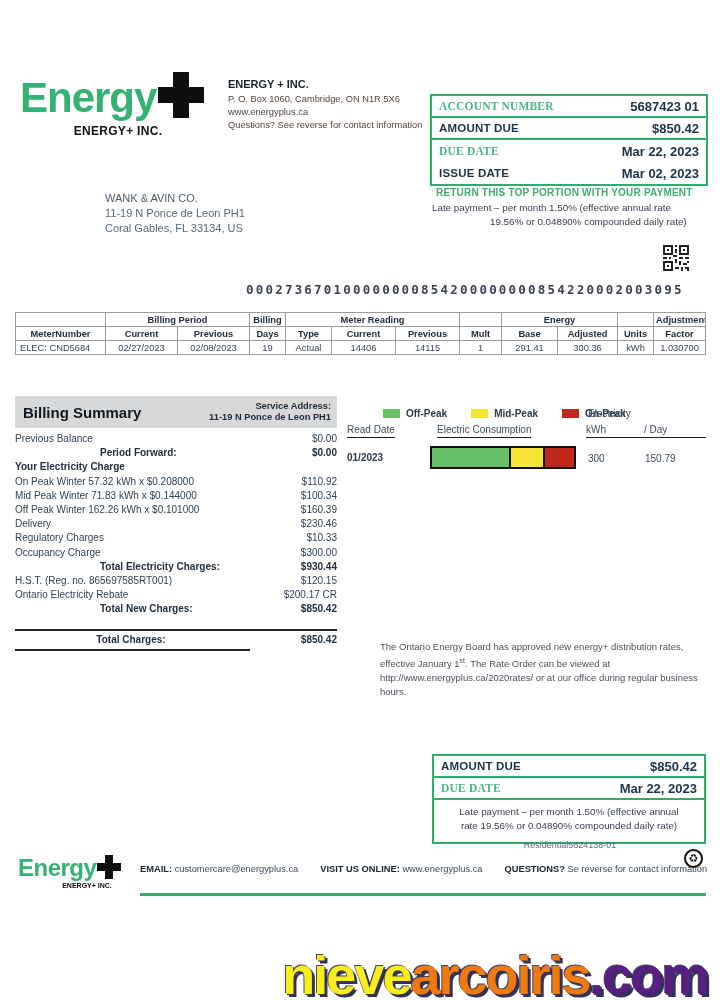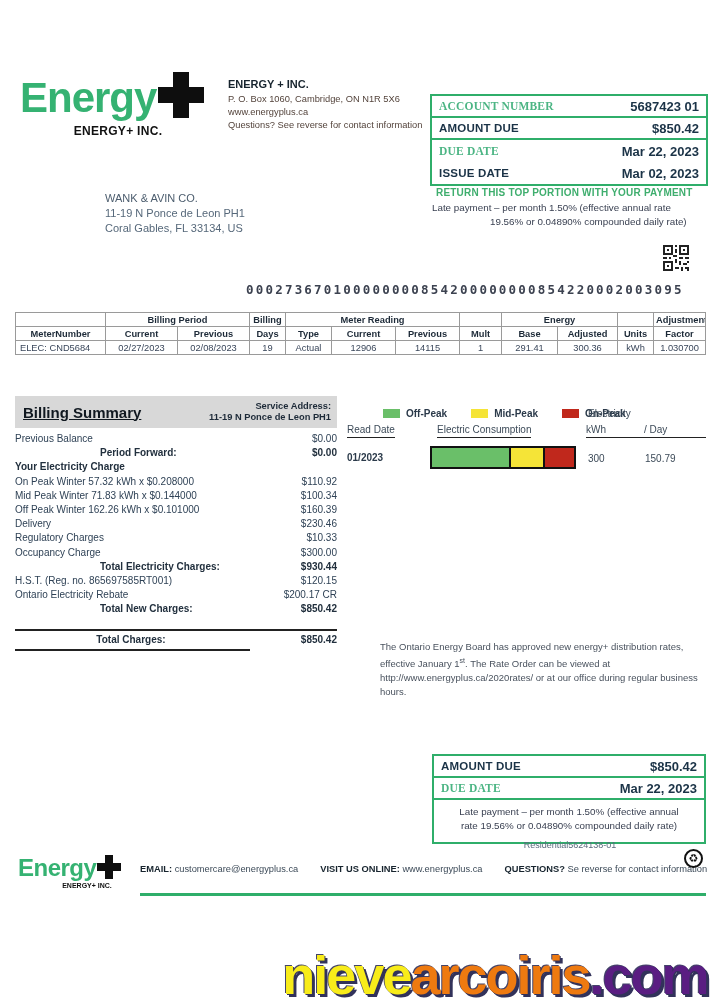--- a/index.html
+++ b/index.html
@@ -47,21 +47,21 @@
   .mtable { position:absolute; left:15px; top:276px; width:690px; border-collapse:collapse; table-layout:fixed; }
   .mtable td { border:1px solid #9a9a9a; font-size:9.3px; text-align:center; height:14px; padding:1px 2px; overflow:hidden; white-space:nowrap; color:#39465a; }
   .mtable .hd { font-weight:bold; color:#1d2a38; }
   .mtable .left { text-align:left; padding-left:4px; }
   .c1{width:90px}.c2{width:72px}.c3{width:72px}.c4{width:36px}.c5{width:46px}.c6{width:64px}
   .c7{width:64px}.c8{width:42px}.c9{width:56px}.c10{width:60px}.c11{width:36px}.c12{width:52px}
 
   
   .billing { position:absolute; left:15px; top:360px; width:322px; }
   .bill-head { background:#d8d8d8; height:32px; display:flex; justify-content:space-between; align-items:center; padding:0 6px 0 8px; }
-  .bill-title { font-size:15px; font-weight:bold; color:#101820;text-decoration:underline; }
+  .bill-title { font-size:15px; font-weight:bold; color:#101820; }
   .svc { text-align:right; line-height:11px; }
   .svc div { font-size:9.3px; font-weight:bold; color:#1d2a38; }
   .bill-rows { margin-top:4px; }
   .brow { display:flex; font-size:10px; line-height:14.2px; color:#2f4256; }
   .brow .lbl { flex:1; }
   .brow .val { width:90px; text-align:right; }
   .brow.bold .lbl, .brow.bold .val { font-weight:bold; color:#22303e; }
   .brow.indent .lbl { padding-left:85px; }
   .totals { margin-top:12px; border-top:2.5px solid #222; padding-top:2px; }
   .totals .brow .lbl { text-align:center; font-weight:bold; color:#22303e; }
@@ -233,21 +233,21 @@
       <td class="hd">Adjusted</td>
       <td class="hd">Units</td>
       <td class="hd">Factor</td>
     </tr>
     <tr>
       <td class="left">ELEC: CND5684</td>
       <td>02/27/2023</td>
       <td>02/08/2023</td>
       <td>19</td>
       <td>Actual</td>
-      <td>12906</td>
+      <td>14406</td>
       <td>14115</td>
       <td>1</td>
       <td>291.41</td>
       <td>300.36</td>
       <td>kWh</td>
       <td>1.030700</td>
     </tr>
   </tbody>
     </table>
 

